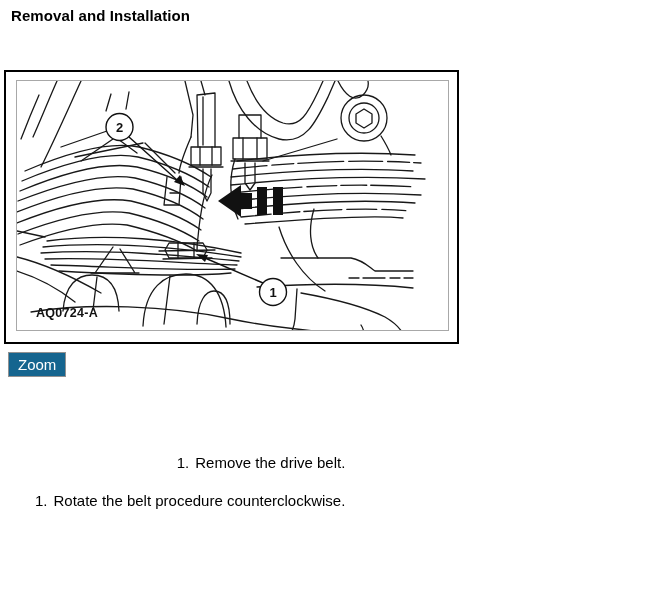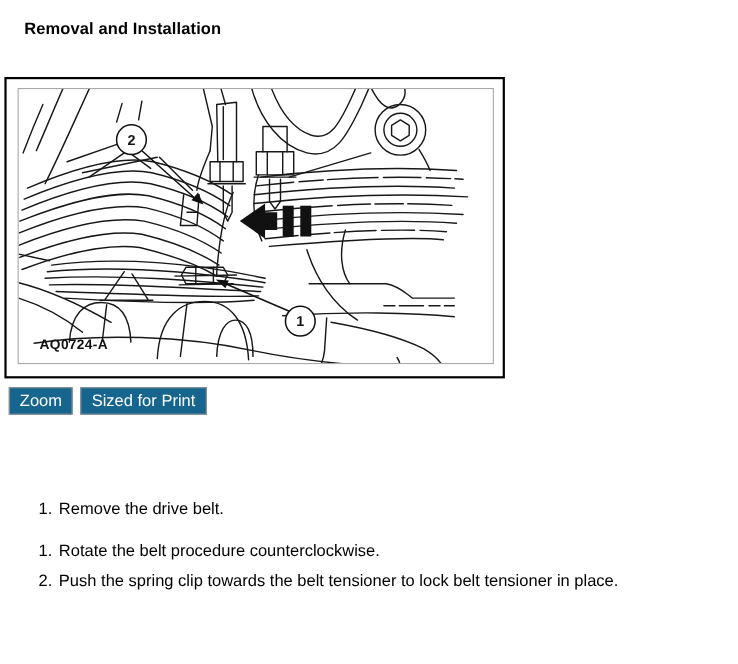--- a/index.html
+++ b/index.html
@@ -2,42 +2,42 @@
 <html><head>
 <meta charset="utf-8">
 <style>
   html,body { margin:0; padding:0; }
   body {
     width:671px; height:604px; position:relative; overflow:hidden;
     background:#ffffff; color:#000;
     font-family:"Liberation Sans", sans-serif;
   }
   .page-title {
-    position:absolute; left:10px; top:6px; margin:12px;
+    position:absolute; left:10px; top:6px; margin:1px;
     font-size:15px; font-weight:bold; letter-spacing:.1px;
   }
   .figure-frame {
     position:absolute; left:4px; top:70px; width:455px; height:274px;
     border:2px solid #000; box-sizing:border-box; background:#fff;
   }
   .figure-inner {
     position:absolute; left:10px; top:8px; width:431px; height:249px;
     border:1px solid #a8a8a8; overflow:hidden; background:#fff;
   }
   .figure-inner svg { display:block; }
-  .toolbar { position:absolute; left:8px; top:352px; display:flex; gap:7px; }
+  .toolbar { position:absolute; left:8px; top:352px; display:flex; gap:7px;flex-direction:column; }
   .btn {
     background:#15658f; color:#ffffff; border:1px solid #919191;
     font-family:inherit; font-size:15px; line-height:19px;
     padding:2px 9px; height:25px; box-sizing:border-box; cursor:pointer;
     border-radius:0;
   }
   .steps { position:absolute; left:35px; top:449px; font-size:15px; }
   .step-group { margin-bottom:10px; }
-  .step-line { line-height:28px; white-space:nowrap; }
+  .step-line { line-height:28px; white-space:nowrap;text-align:right; }
   .step-num { margin-right:6px; }
 </style>
 </head>
 <body>
 
 <h1 class="page-title">Removal and Installation</h1>
 
 <div class="figure-frame">
   <div class="figure-inner">
     <svg width="431" height="249" viewBox="0 0 431 249">
@@ -165,30 +165,26 @@
         <text x="256" y="211" text-anchor="middle" dominant-baseline="central" font-size="13" font-weight="bold" fill="#111111">1</text>
       </g>
 
       <text x="19" y="236" font-size="12.5" font-weight="bold" fill="#111111" letter-spacing="0.3">AQ0724-A</text>
     </svg>
   </div>
 </div>
 
 <div class="toolbar">
   <button class="btn" style="background: rgb(21, 101, 143); color: rgb(255, 255, 255);">Zoom</button>
-  <button class="btn" style="background: rgb(21, 101, 143); color: rgb(255, 255, 255);">Sized for Print</button>
 </div>
 
 <div class="steps">
   <div class="step-group">
     <div class="step-line">
       <span class="step-num">1.</span><span>Remove the drive belt.</span>
     </div>
   </div>
   <div class="step-group">
     <div class="step-line">
       <span class="step-num">1.</span><span>Rotate the belt procedure counterclockwise.</span>
     </div>
-    <div class="step-line">
-      <span class="step-num">2.</span><span>Push the spring clip towards the belt tensioner to lock belt tensioner in place.</span>
-    </div>
   </div>
 </div>
 
 </body></html>

